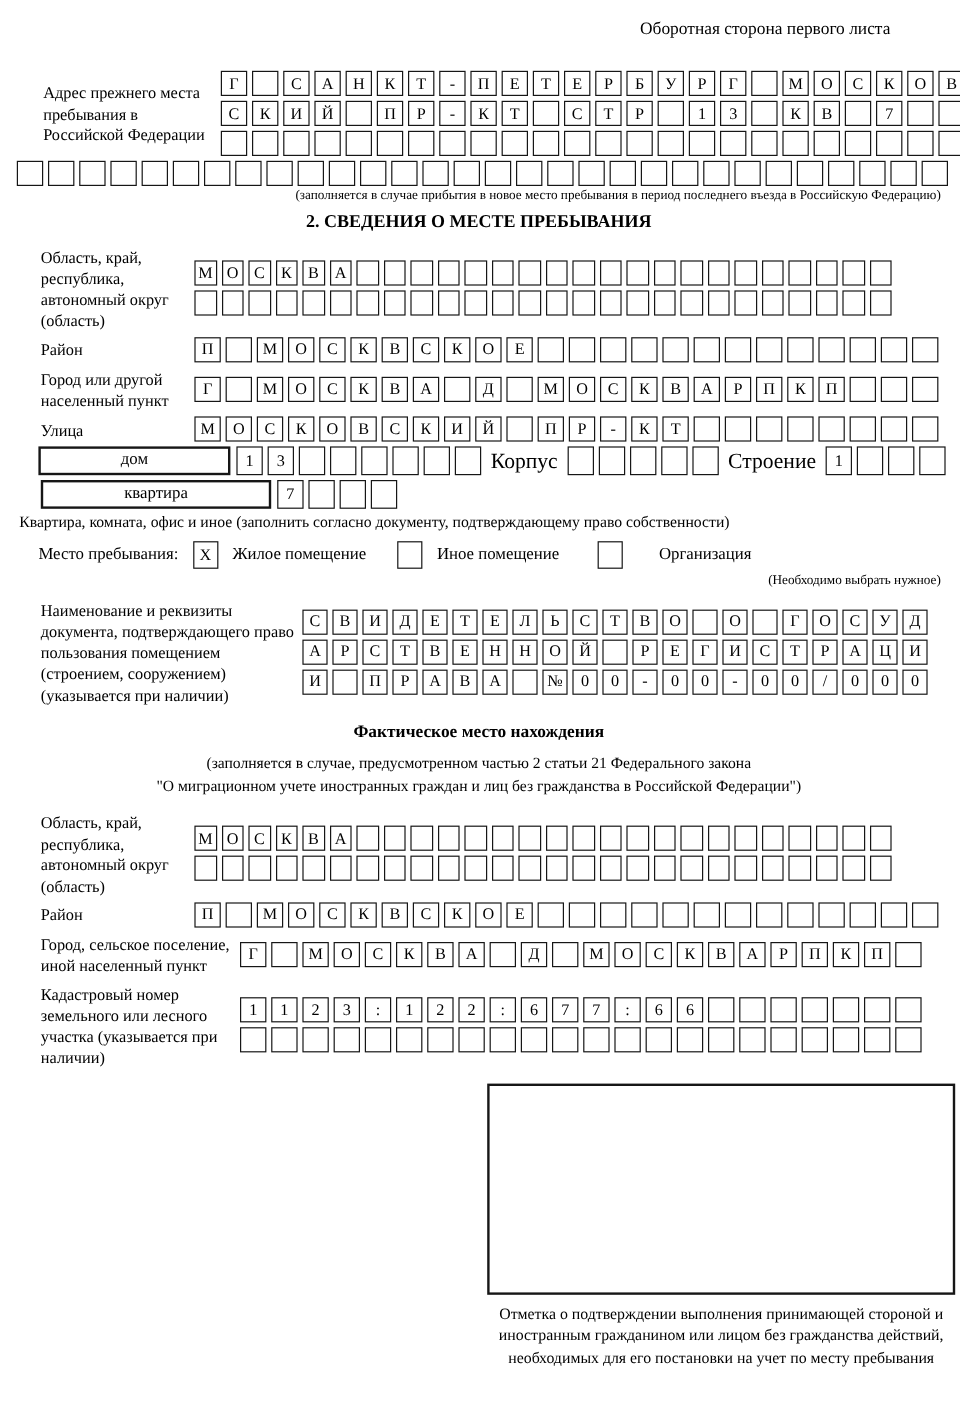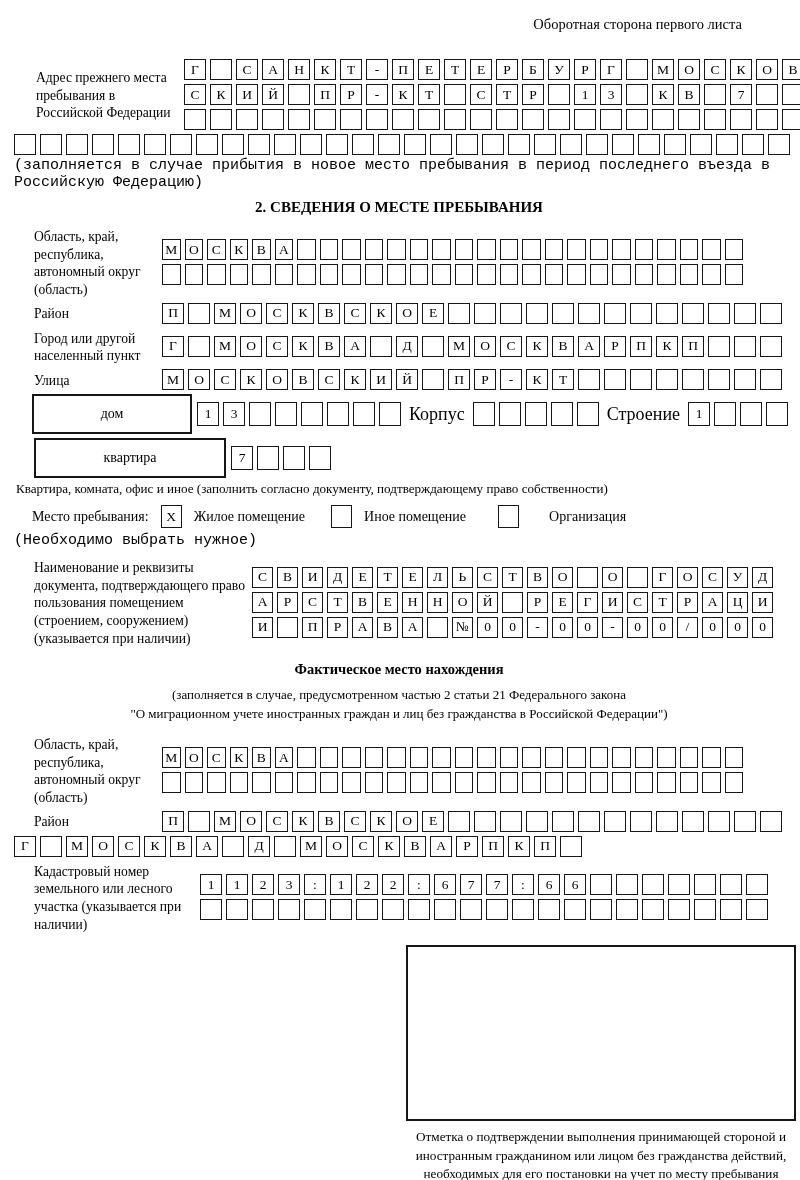--- a/index.html
+++ b/index.html
@@ -8,25 +8,25 @@
   .header-note{text-align:right;font-size:14.5px;padding-right:42px;margin-bottom:26px;}
   .frow{display:flex;align-items:center;margin-bottom:4px;}
   .flabel{flex:none;font-size:13.6px;line-height:1.3;box-sizing:border-box;padding-left:20px;padding-top:2px;}
   .w170{width:170px}.w148{width:148px}.w186{width:186px}.w238{width:238px}
   .stack{display:flex;flex-direction:column;gap:4px;}
   .cells{display:flex;gap:4px;flex-wrap:nowrap;}
   .box{flex:none;width:22px;height:21px;border:1.6px solid #161616;display:flex;align-items:center;justify-content:center;font-size:13.5px;background:#fff;box-sizing:border-box;}
   .n26 .box{width:18.5px}
   .n21 .box{width:21px}
   .full-row{margin:0 0 2px 0;}
-  .note{font-size:15px;text-align:left;margin:2px 0 8px;font-family:Liberation Mono, monospace;}
+  .note{font-size:11px;text-align:right;margin:2px 0 8px;}
   .note-left{font-size:13.1px;margin:1px 0 6px 2px;}
   .sec-title{text-align:center;font-weight:bold;font-size:15px;margin:2px 0 10px;}
   .house-row{display:flex;align-items:center;gap:5px;margin:4px 0 3px 18px;}
-  .widebox{flex:none;border:2px solid #161616;height:40px;display:flex;align-items:center;justify-content:center;font-size:14px;box-sizing:border-box;background:#fff;}
+  .widebox{flex:none;border:2px solid #161616;height:24px;display:flex;align-items:center;justify-content:center;font-size:14px;box-sizing:border-box;background:#fff;}
   .dom-w{width:160px}.kv-w{width:192px}
   .inline-label{font-size:18px;margin:0 3px;white-space:nowrap;}
   .house-row .box{height:24px;}
   .stay-row{display:flex;align-items:center;gap:12px;margin:8px 0 2px 18px;font-size:14px;}
   .chk{flex:none;width:21px;height:23px;border:1.6px solid #161616;display:flex;align-items:center;justify-content:center;font-size:13.5px;box-sizing:border-box;}
   .fact-title{text-align:center;font-weight:bold;font-size:14.5px;margin:14px 0 8px;}
   .fact-note{text-align:center;font-size:13px;line-height:1.45;margin-bottom:10px;}
   .stamp-wrap{margin-left:392px;width:390px;margin-top:12px;}
   .stamp-box{border:2px solid #161616;height:172px;background:#fff;}
   .stamp-caption{font-size:13.2px;text-align:center;margin-top:7px;line-height:1.4;}
@@ -527,20 +527,21 @@
         <span class="box"></span>
         <span class="box"></span>
         <span class="box"></span>
         <span class="box"></span>
         <span class="box"></span>
         <span class="box"></span>
       </div>
   </div>
 
   <div class="frow">
+    <div class="flabel w186">Город, сельское поселение, иной населенный пункт</div>
     <div class="cells">
         <span class="box">Г</span>
         <span class="box"></span>
         <span class="box">М</span>
         <span class="box">О</span>
         <span class="box">С</span>
         <span class="box">К</span>
         <span class="box">В</span>
         <span class="box">А</span>
         <span class="box"></span>

